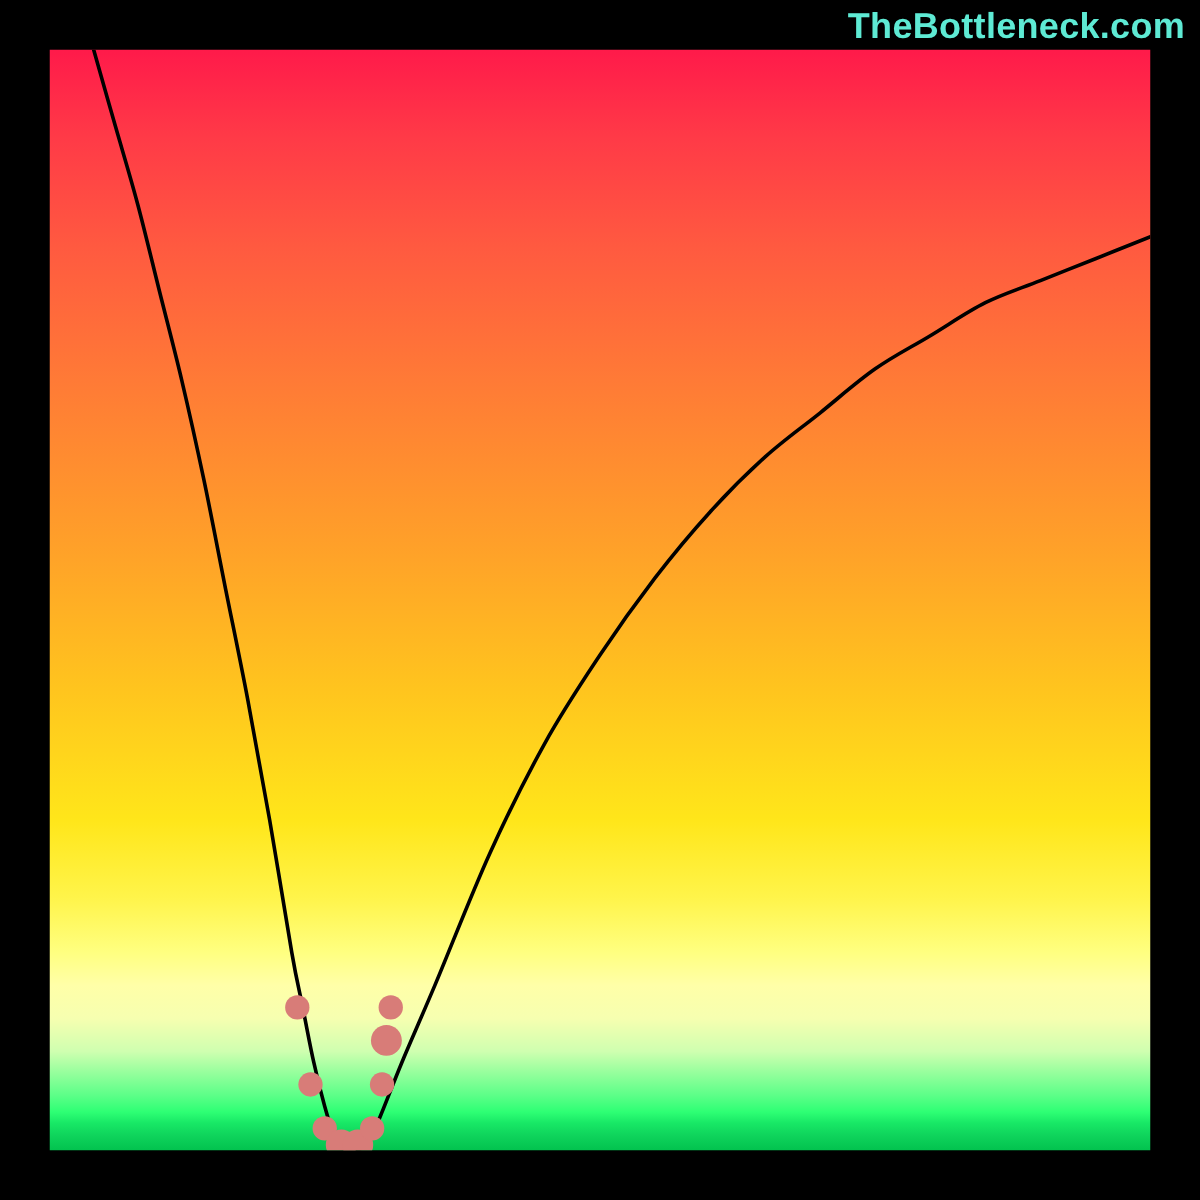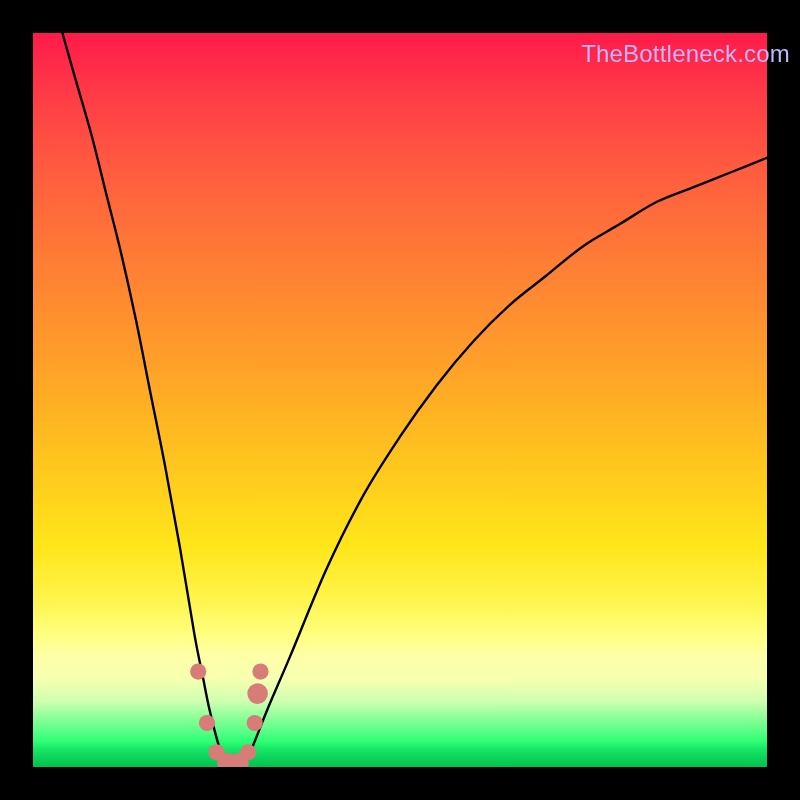--- a/index.html
+++ b/index.html
@@ -16,27 +16,26 @@
     left: 0;
     top: 0;
     width: 800px;
     height: 800px;
     background: #000;
   }
   .watermark {
     position: absolute;
     top: 4px;
     right: 10px;
-    color: #c4b5fd;
+    color: #5eead4;
     font-size: 24px;
-    font-weight: 400;
+    font-weight: 700;
     letter-spacing: 0.2px;
     z-index: 5;
     user-select: none;
-    margin-top: 36px;
   }
   .plot-area {
     position: absolute;
     left: 33px;
     top: 33px;
     width: 734px;
     height: 734px;
     overflow: hidden;
   }
   .gradient {

